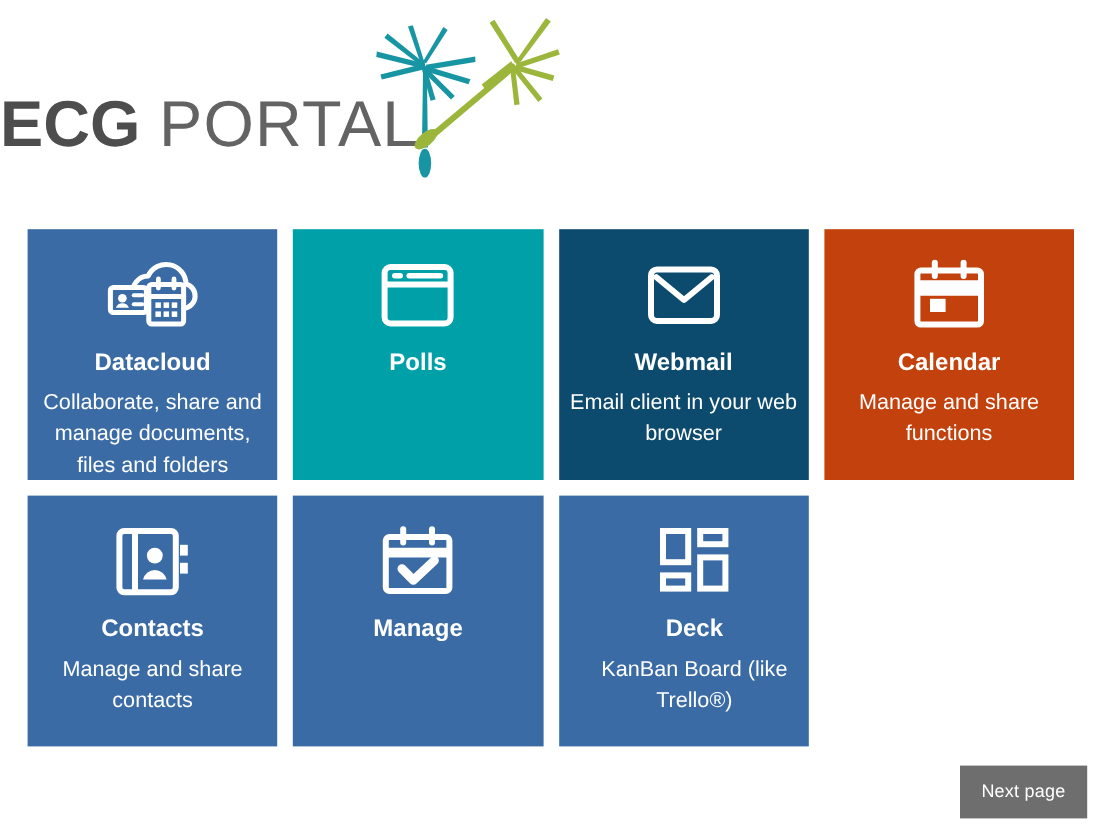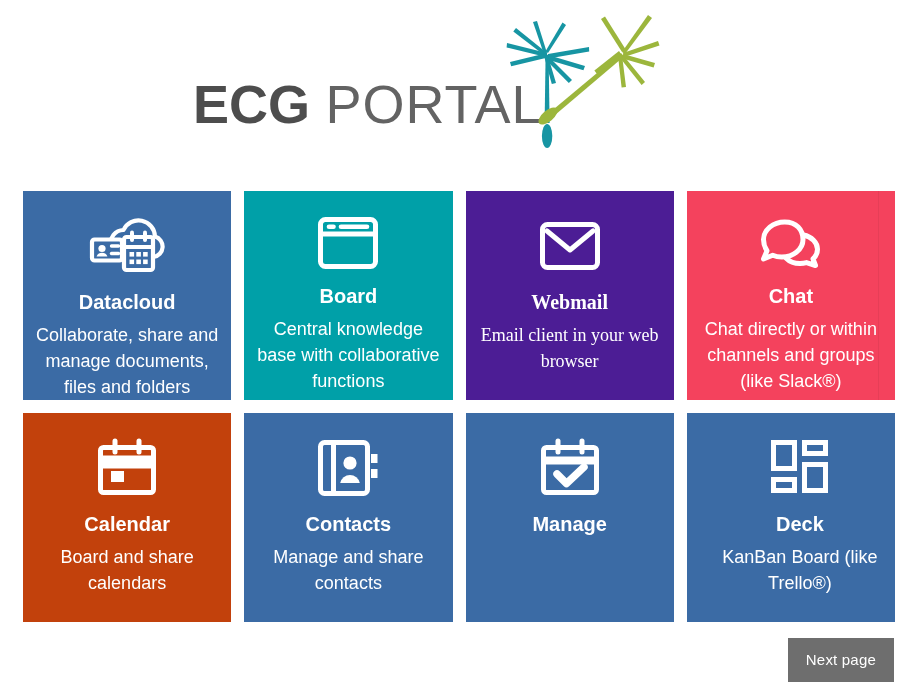--- a/index.html
+++ b/index.html
@@ -21,22 +21,20 @@
 
   
   .header {
     position: absolute;
     left: 0;
     top: 0;
     width: 836px;
     height: 186px;
     display: flex;
     align-items: center;
-    justify-content: center;
-    padding-left: 20px;
   }
 
   .logo-wrap {
     position: relative;
     width: 470px;
     height: 165px;
     display: flex;
     align-items: center;
   }
 
@@ -133,21 +131,21 @@
   
   .footer {
     position: absolute;
     left: 0;
     top: 622px;
     width: 916px;
     height: 75px;
     display: flex;
     align-items: center;
     justify-content: flex-end;
-    padding-right: 22px;
+    padding-right: 10px;
   }
 
   .next-page-btn {
     background: #6e6e6e;
     color: #ffffff;
     border: none;
     font-family: "Liberation Sans", sans-serif;
     font-size: 15px;
     line-height: 1;
     padding: 0 18px;
@@ -236,59 +234,47 @@
 
     <a class="tile" href="#" style="background:#00a0a8;">
       <span class="tile-icon">
         <svg width="62" height="56" viewBox="0 0 62 56" fill="none" stroke="#ffffff" stroke-width="5" stroke-linejoin="round">
           <rect x="3.5" y="4.5" width="55" height="47" rx="5"></rect>
           <path d="M3.5 19 H58.5" stroke-width="5"></path>
           <path d="M12 11.8 h4.5" stroke-width="4.6" stroke-linecap="round"></path>
           <path d="M24 11.8 h26" stroke-width="4.6" stroke-linecap="round"></path>
         </svg>
       </span>
-      <span class="tile-title">Board</span>
-      <span class="tile-desc">Central knowledge base with collaborative functions</span>
-    </a>
-
-    <a class="tile" href="#" style="background:#4c1d95;font-family:Liberation Serif, serif;">
+      <span class="tile-title">Polls</span>
+    </a>
+
+    <a class="tile" href="#" style="background:#0c4a6e;">
       <span class="tile-icon">
         <svg width="62" height="52" viewBox="0 0 62 52" fill="none" stroke="#ffffff" stroke-width="5" stroke-linejoin="round">
           <rect x="3.5" y="4.5" width="55" height="43" rx="5"></rect>
           <path d="M8 11 L31 30 L54 11" stroke-linecap="round"></path>
         </svg>
       </span>
       <span class="tile-title">Webmail</span>
       <span class="tile-desc">Email client in your web browser</span>
     </a>
 
-    <a class="tile" href="#" style="background:#f4425d;">
-      <span class="tile-hairline"></span>
-      <span class="tile-icon">
-        <svg width="64" height="56" viewBox="0 0 64 56" fill="none" stroke="#ffffff" stroke-width="5" stroke-linejoin="round" stroke-linecap="round">
-          <path d="M44 24.5 C44 34.2 34.4 42 22.8 42 C19.5 42 16.4 41.4 13.7 40.3 L4.5 44 L8 35.8 C5.8 32.7 4.5 28.8 4.5 24.5 C4.5 14.8 14.1 7 25.7 7 C37.3 7 44 14.8 44 24.5 Z"></path>
-          <path d="M44.5 20 C52.6 21.6 58.5 27.4 58.5 34.3 C58.5 38 56.8 41.4 54 43.9 L56.5 50.5 L47.5 47.6 C45.5 48.2 43.3 48.5 41 48.5 C35.3 48.5 30.3 46.4 27.2 43.2"></path>
-        </svg>
-      </span>
-      <span class="tile-title">Chat</span>
-      <span class="tile-desc">Chat directly or within channels and groups (like Slack®)</span>
-    </a>
 
     <a class="tile" href="#" style="background:#c2410c;">
       <span class="tile-icon">
         <svg width="62" height="60" viewBox="0 0 62 60" fill="none" stroke="#ffffff" stroke-width="5" stroke-linejoin="round">
           <rect x="4.5" y="9.5" width="53" height="45" rx="3"></rect>
           <path d="M4.5 24 H57.5" stroke-width="13"></path>
           <path d="M19 3 v11" stroke-width="5" stroke-linecap="round"></path>
           <path d="M43 3 v11" stroke-width="5" stroke-linecap="round"></path>
           <rect x="15" y="33" width="13" height="11" fill="#ffffff" stroke="none"></rect>
         </svg>
       </span>
       <span class="tile-title">Calendar</span>
-      <span class="tile-desc">Board and share calendars</span>
+      <span class="tile-desc">Manage and share functions</span>
     </a>
 
     <a class="tile" href="#" style="background:#3b6ba5;">
       <span class="tile-icon">
         <svg width="64" height="60" viewBox="0 0 64 60" fill="none" stroke="#ffffff" stroke-width="5" stroke-linejoin="round">
           <rect x="4.5" y="4.5" width="47" height="51" rx="4"></rect>
           <path d="M17.5 5 V55" stroke-width="5"></path>
           <circle cx="34" cy="25" r="6.6" fill="#ffffff" stroke="none"></circle>
           <path d="M24.2 45 a10 10 0 0 1 19.6 0 Z" fill="#ffffff" stroke="none"></path>
           <rect x="55" y="16" width="6.5" height="9" fill="#ffffff" stroke="none"></rect>

